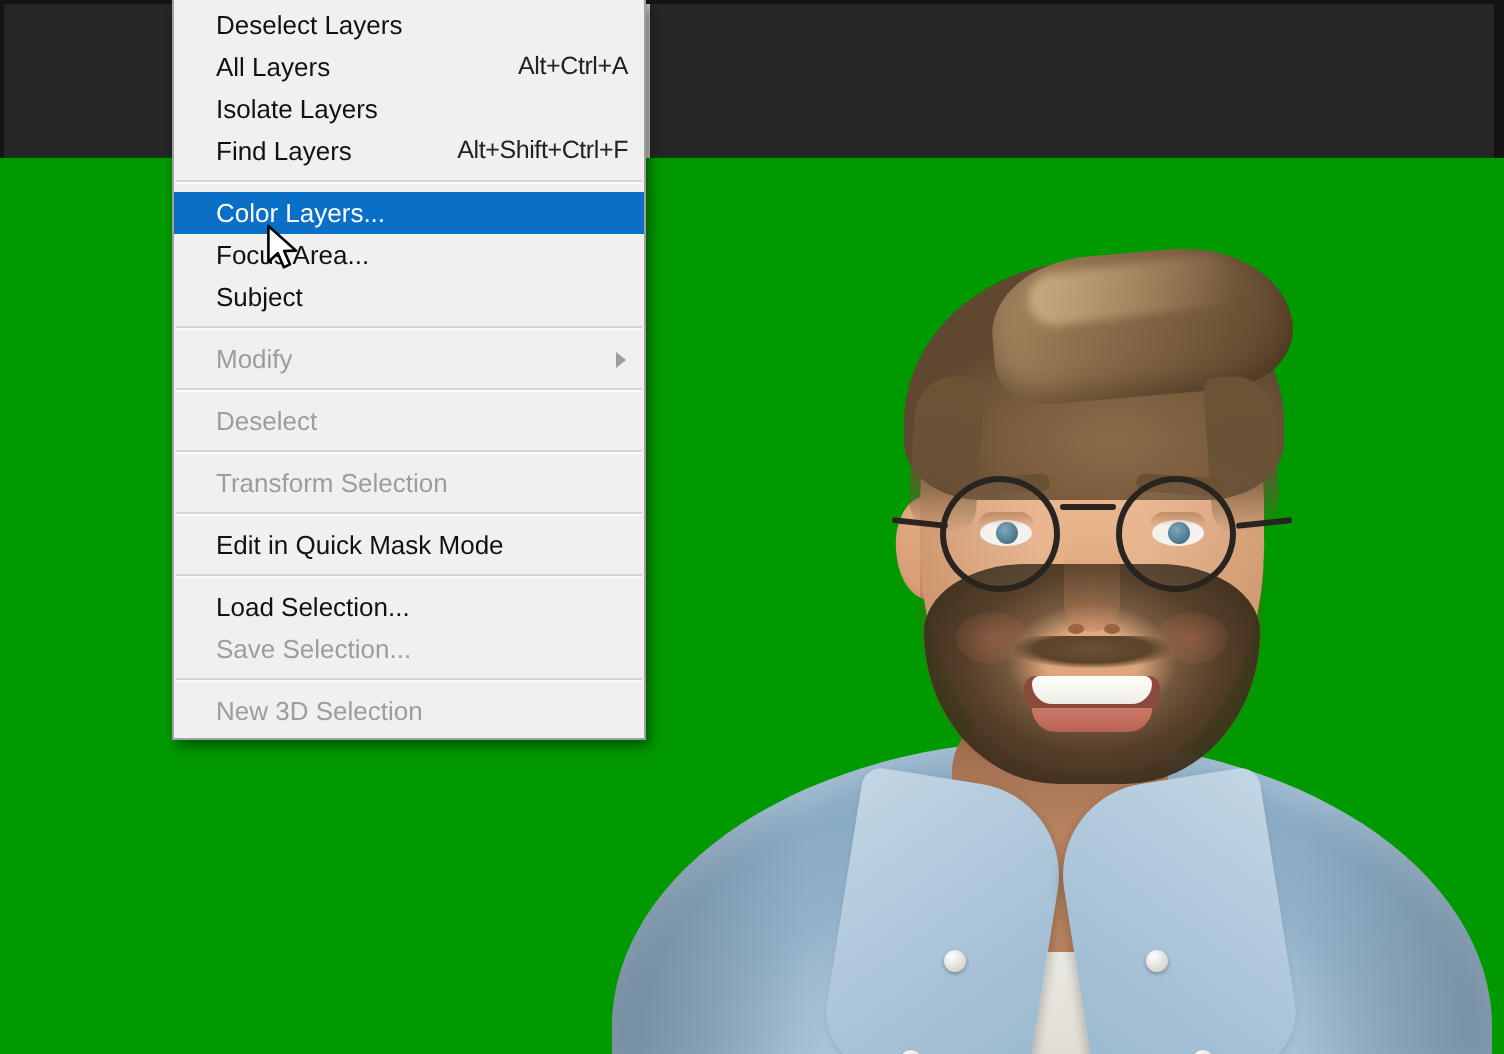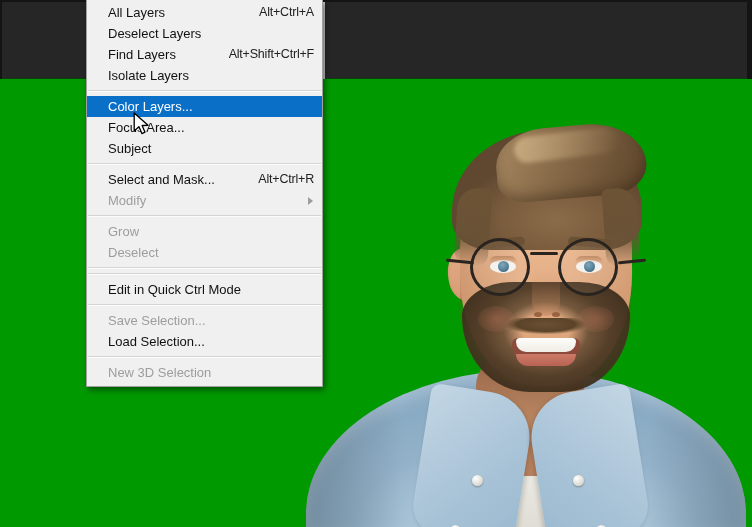--- a/index.html
+++ b/index.html
@@ -464,70 +464,66 @@
     </div>
 
     <div class="top-toolbar"></div>
     <div class="left-dark-edge"></div>
     <div class="toolbar-left-edge"></div>
     <div class="right-dark-edge"></div>
   </div>
 
   <div class="menu" id="menu">
       <div class="mi">
+        <span class="lbl">Deselect Layers</span>
+      </div>
+      <div class="mi">
         <span class="lbl">All Layers</span>
         <span class="sc">Alt+Ctrl+A</span>
       </div>
       <div class="mi">
-        <span class="lbl">Deselect Layers</span>
+        <span class="lbl">Isolate Layers</span>
       </div>
       <div class="mi">
         <span class="lbl">Find Layers</span>
         <span class="sc">Alt+Shift+Ctrl+F</span>
       </div>
-      <div class="mi">
-        <span class="lbl">Isolate Layers</span>
-      </div>
       <div class="sep"></div>
       <div class="mi selected">
         <span class="lbl">Color Layers...</span>
       </div>
       <div class="mi">
         <span class="lbl">Focus Area...</span>
       </div>
       <div class="mi">
         <span class="lbl">Subject</span>
       </div>
       <div class="sep"></div>
-      <div class="mi">
-        <span class="lbl">Select and Mask...</span>
-        <span class="sc">Alt+Ctrl+R</span>
-      </div>
       <div class="mi disabled">
         <span class="lbl">Modify</span>
         <span class="submenu-arrow"></span>
       </div>
       <div class="sep"></div>
       <div class="mi disabled">
-        <span class="lbl">Grow</span>
-      </div>
+        <span class="lbl">Deselect</span>
+      </div>
+      <div class="sep"></div>
       <div class="mi disabled">
-        <span class="lbl">Deselect</span>
-      </div>
-      <div class="sep"></div>
-      <div class="sep"></div>
-      <div class="mi">
-        <span class="lbl">Edit in Quick Ctrl Mode</span>
-      </div>
-      <div class="sep"></div>
+        <span class="lbl">Transform Selection</span>
+      </div>
+      <div class="sep"></div>
+      <div class="mi">
+        <span class="lbl">Edit in Quick Mask Mode</span>
+      </div>
+      <div class="sep"></div>
+      <div class="mi">
+        <span class="lbl">Load Selection...</span>
+      </div>
       <div class="mi disabled">
         <span class="lbl">Save Selection...</span>
-      </div>
-      <div class="mi">
-        <span class="lbl">Load Selection...</span>
       </div>
       <div class="sep"></div>
       <div class="mi disabled">
         <span class="lbl">New 3D Selection</span>
       </div>
     </div>
 
   <div class="cursor" style="left: 133px; top: 112px;">
     <svg width="17" height="24" viewBox="0 0 17 24">
       <path d="M1.2 1.0 L1.2 19.0 L5.9 14.6 L8.9 21.6 L12.0 20.2 L9.1 13.5 L15.0 13.3 Z" fill="#ffffff" stroke="#000000" stroke-width="1.3" stroke-linejoin="round"></path>

